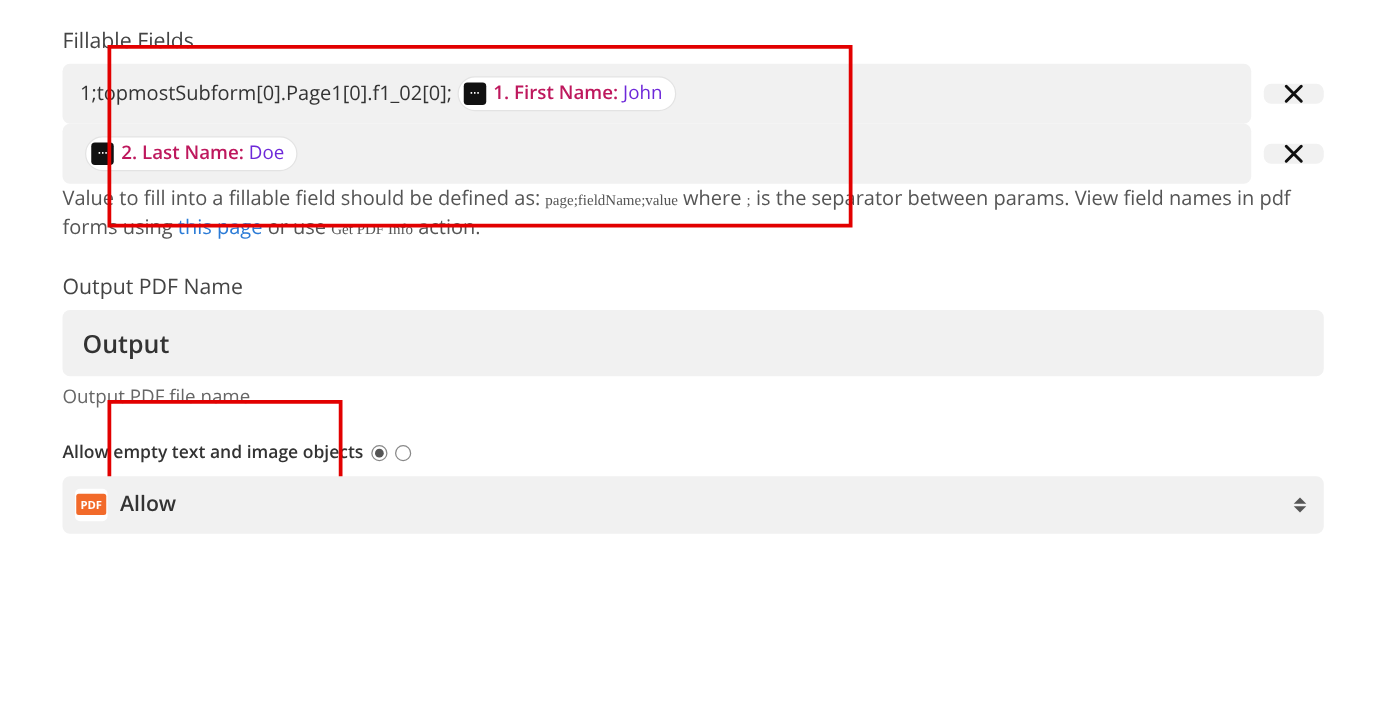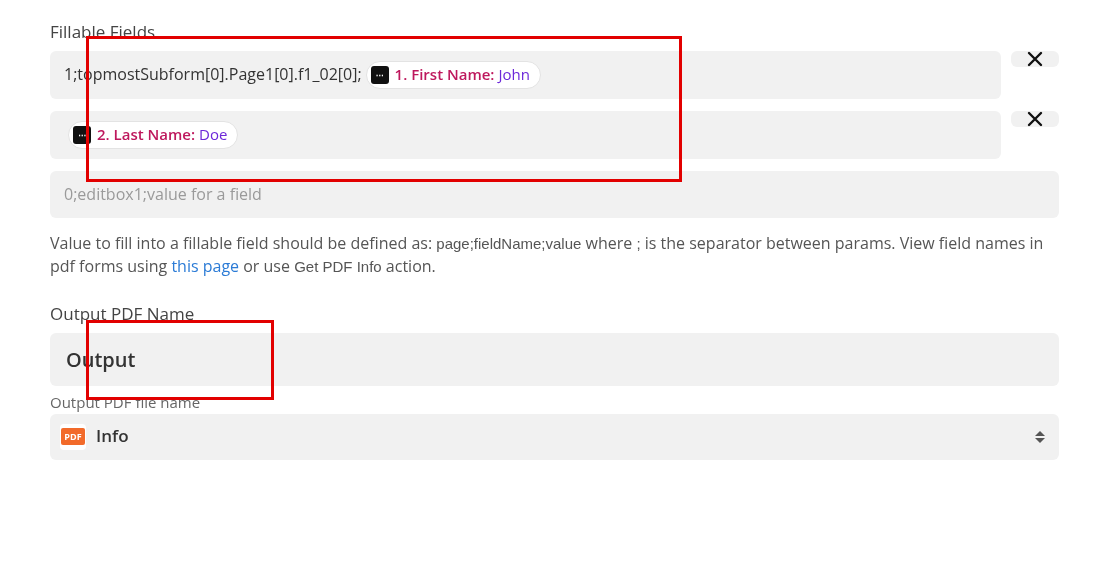--- a/index.html
+++ b/index.html
@@ -13,22 +13,22 @@
     padding: 20px 50px 30px 50px;
   }
   .label {
     font-size: 17px;
     color: #444;
     margin-bottom: 6px;
   }
   .row-wrap {
     display: flex;
     gap: 10px;
-    align-items: flex-start;
-    margin-bottom: 12px;
+    align-items: center;
+    margin-bottom: 0;
   }
   .pill-row {
     flex: 1;
     background: #f1f1f1;
     border-radius: 6px;
     display: flex;
     align-items: center;
     padding: 10px 14px;
     min-height: 48px;
     color: #333;
@@ -76,32 +76,32 @@
     padding: 12px 14px;
     color: #9a9a9a;
     font-size: 16px;
     margin-bottom: 14px;
   }
   .help {
     color: #555;
     font-size: 16px;
     margin: 0 0 24px 0;
   }
-  .help .mono { font-family: Liberation Sans, sans-serif; font-size: 15px; }
+  .help .mono { font-family: Liberation Serif, serif; font-size: 12px; }
   .help a { color: #2b7bd6; text-decoration: none; }
   .input-row {
     background: #f1f1f1;
     border-radius: 6px;
     padding: 12px 16px;
     font-size: 20px;
     font-weight: 600;
     color: #333;
     margin-bottom: 6px;
   }
-  .sub { color: #666; font-size: 15px; }
+  .sub { color: #666; font-size: 15px; margin-bottom: 24px; }
   .radio-row {
     display: flex;
     align-items: center;
     gap: 6px;
     font-size: 14px;
     font-weight: 600;
     color: #333;
     margin-bottom: 8px;
   }
   .radio {
@@ -190,34 +190,38 @@
         <span class="chip-value">Doe</span>
       </span>
     </div>
     <div class="close-btn">
       <svg viewBox="0 0 16 16">
           <path d="M2 2 L14 14 M14 2 L2 14" stroke="#111" stroke-width="2.4" stroke-linecap="round"></path>
         </svg>
     </div>
   </div>
 
-  <div class="placeholder-row">0;editbox1;value for a field</div>
 
   <p class="help">
     <span>Value to fill into a fillable field should be defined as: </span><span class="mono">page;fieldName;value</span><span> where </span><span class="mono">;</span><span> is the separator between params. View field names in pdf forms using </span><a href="#">this page</a><span> or use </span><span class="mono">Get PDF Info</span><span> action.</span>
   </p>
 
   <div class="label">Output PDF Name</div>
   <div class="input-row">Output</div>
   <div class="sub">Output PDF file name</div>
 
+  <div class="radio-row">
+    <span>Allow empty text and image objects</span>
+    <span class="radio checked"></span>
+    <span class="radio"></span>
+  </div>
   <div class="select-row">
     <span class="pdf-icon">
       <span class="pdf-inner">PDF</span>
     </span>
-    <span>Info</span>
+    <span>Allow</span>
     <span class="sort-icon">
       <span class="tri up"></span>
         <span class="tri down"></span>
     </span>
   </div>
 
 </div>
 
 </body></html>

